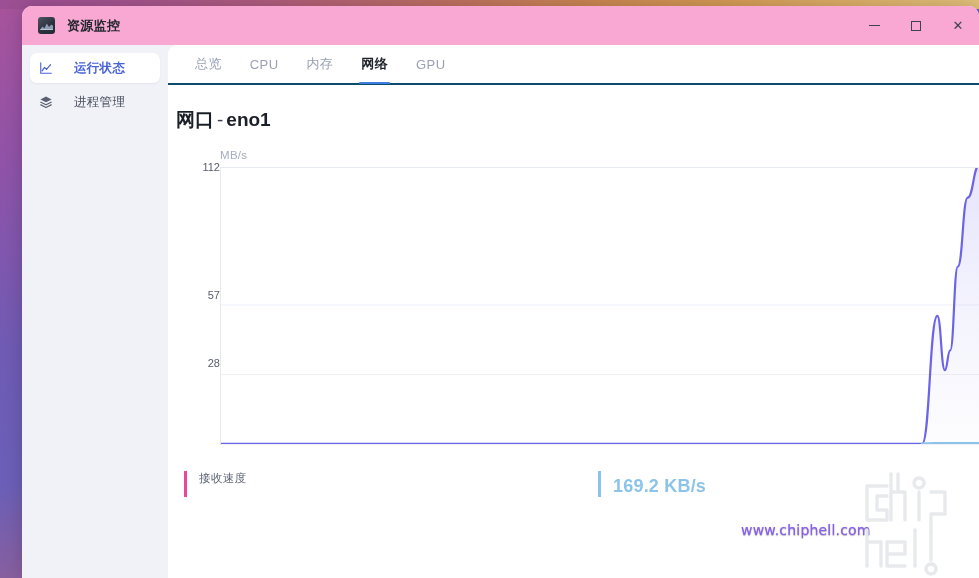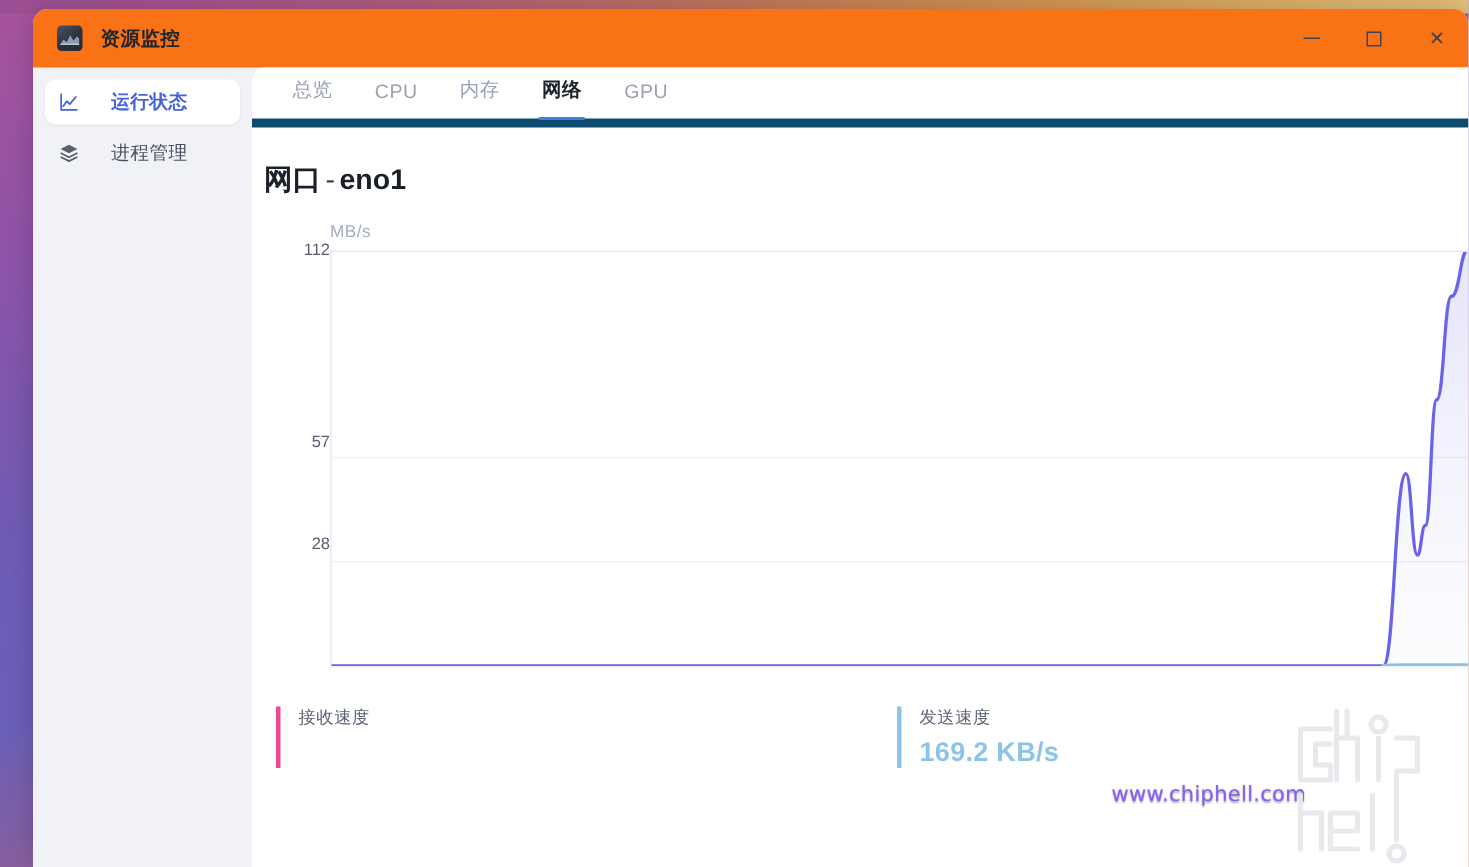--- a/index.html
+++ b/index.html
@@ -37,21 +37,21 @@
     border-top-left-radius: 10px;
     border-top-right-radius: 10px;
     overflow: hidden;
     box-shadow: 0 0 18px rgba(0,0,0,0.18);
   }
 
   
   #titlebar {
     position: relative;
     height: 39px;
-    background: #f97316;
+    background: #f9a8d4;
     display: flex;
     align-items: center;
   }
   .app-icon {
     width: 17px; height: 17px;
     margin-left: 16px;
     border-radius: 3px;
     background: linear-gradient(145deg, #4c5463 0%, #2c323d 55%, #242a34 100%);
     position: relative;
     overflow: hidden;
@@ -128,23 +128,23 @@
     background: #ffffff;
     border-top-left-radius: 9px;
     position: relative;
     overflow: hidden;
   }
 
   
   #tabs {
     height: 40px;
     display: flex;
-    align-items: flex-end;
+    align-items: flex-start;
     padding-left: 13px;
-    border-bottom: 6px solid #0c4a6e;
+    border-bottom: 2px solid #0c4a6e;
     position: relative;
   }
   .tab {
     position: relative;
     height: 38px;
     padding: 0 14px;
     display: flex; align-items: center;
     font-size: 13px;
     color: #9aa1b4;
     cursor: default;
@@ -351,21 +351,20 @@
             </g>
           </svg>
         </div>
       </div>
 
       <div id="stats">
         <div class="stat rx">
           <div class="stat-label">接收速度</div>
         </div>
         <div class="stat tx">
-          <div class="stat-label">发送速度</div>
           <div class="stat-value">169.2 KB/s</div>
         </div>
       </div>
 
       <div id="watermark">
         <div id="wm-url">www.chiphell.com</div>
         <svg id="wm-logo" width="112" height="110" viewBox="0 0 112 110">
           <g fill="none" stroke="#e6e8ec" stroke-width="3.4" stroke-linejoin="round" stroke-linecap="round">
 
             <path d="M30 20 L10 20 L10 54 L30 54 L30 44 L20 44 L20 30 L30 30"></path>

